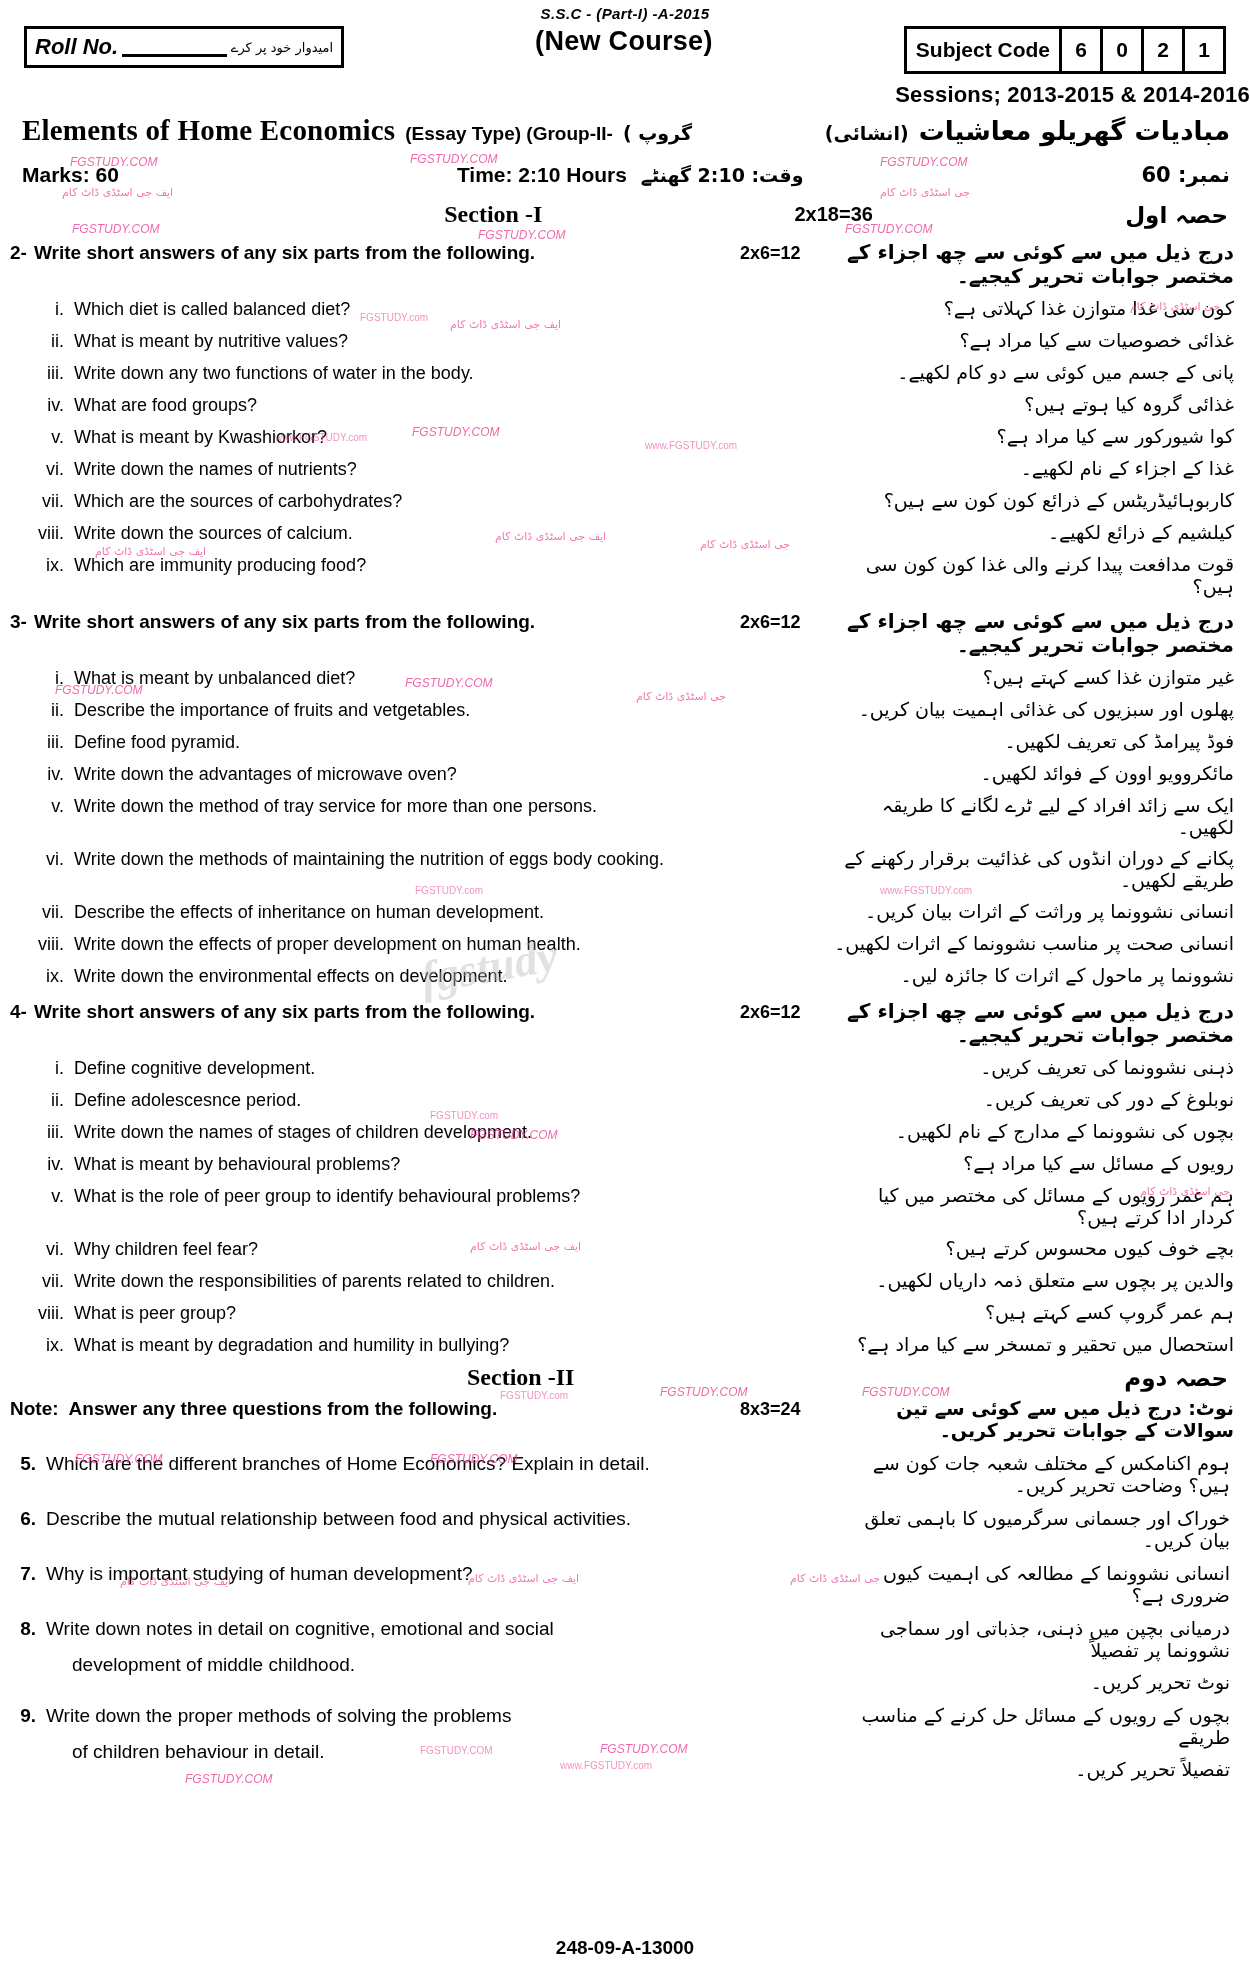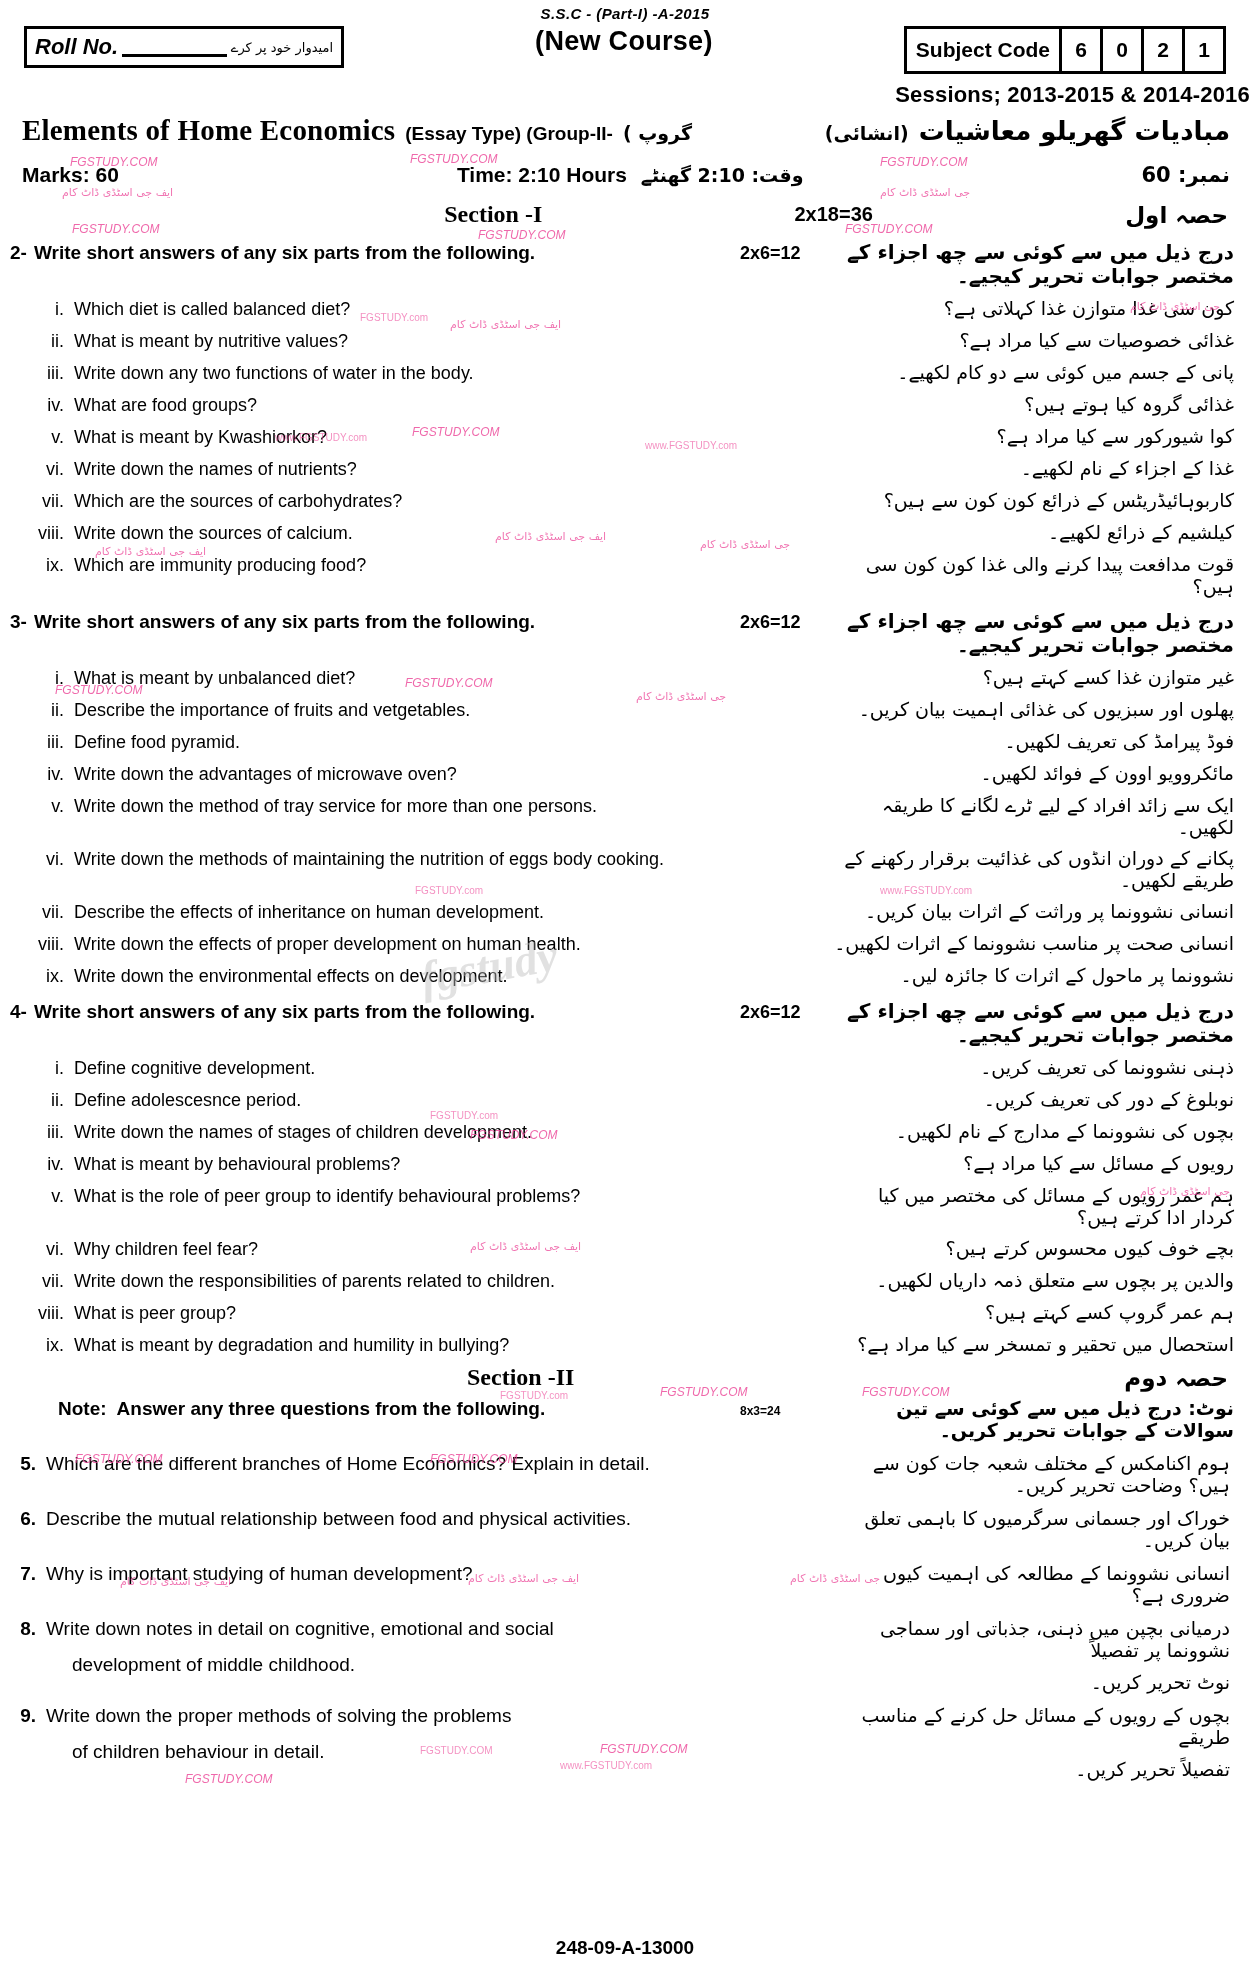--- a/index.html
+++ b/index.html
@@ -79,24 +79,24 @@
   .qhead .ur{font-size:20px;font-weight:bold;width:390px;text-align:right;padding-right:16px;}
 
   .part{
     display:flex;align-items:baseline;padding-top:9px;
   }
   .part .rn{width:74px;text-align:right;padding-right:10px;font-size:18px;box-sizing:border-box;}
   .part .en{font-size:18px;flex:1;}
   .part .ur{font-size:19px;width:400px;text-align:right;padding-right:16px;}
 
   
-  .note-row{display:flex;align-items:baseline;padding-top:6px;padding-left:48px;}
+  .note-row{display:flex;align-items:baseline;padding-top:6px;}
   .note-row .lbl{font-size:19px;font-weight:bold;padding-left:10px;}
   .note-row .txt{font-size:19px;font-weight:bold;flex:1;padding-left:10px;}
-  .note-row .mk{font-size:12px;font-weight:bold;width:104px;}
+  .note-row .mk{font-size:18px;font-weight:bold;width:104px;}
   .note-row .ur{font-size:19px;font-weight:bold;width:390px;text-align:right;padding-right:16px;}
 
   .lq{display:flex;align-items:baseline;padding-top:11px;}
   .lq .rn{width:46px;text-align:right;padding-right:10px;font-size:19px;font-weight:bold;box-sizing:border-box;}
   .lq .en{font-size:19px;flex:1;}
   .lq .en .cont{display:block;padding-left:26px;padding-top:14px;}
   .lq .ur{font-size:19px;width:400px;text-align:right;padding-right:20px;}
   .lq .ur .cont{display:block;padding-top:10px;}
 
   .footer{

